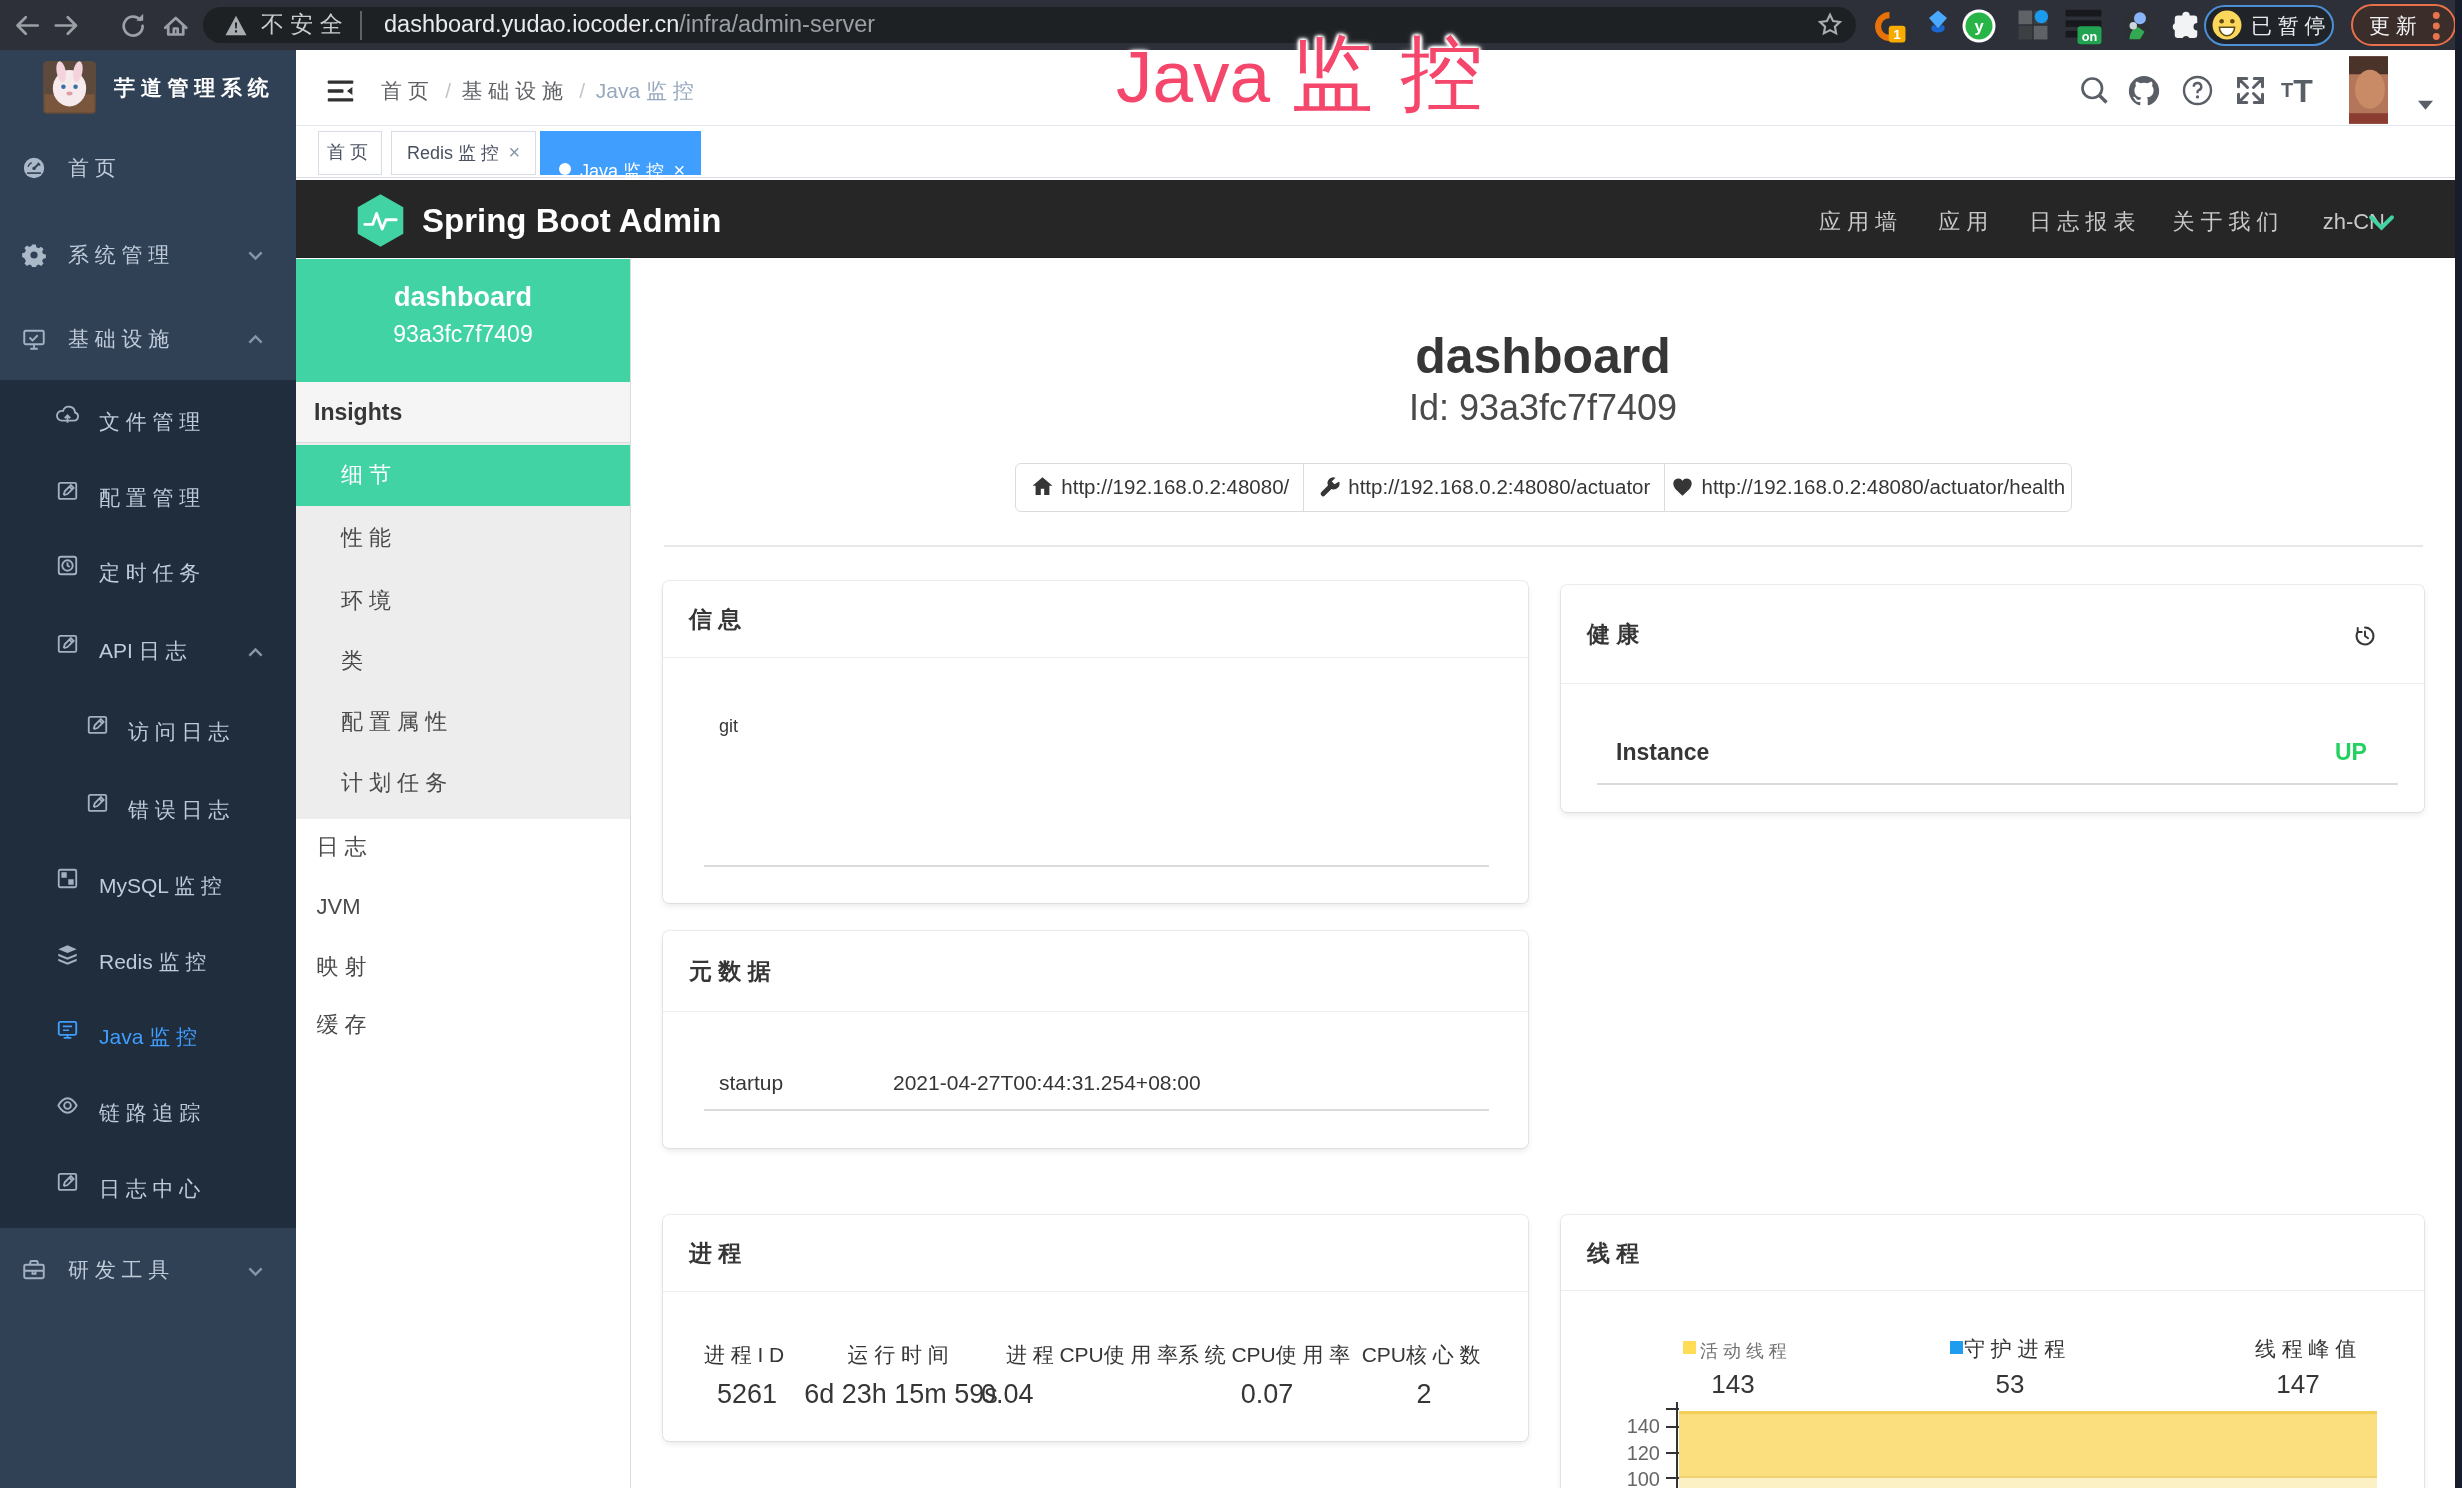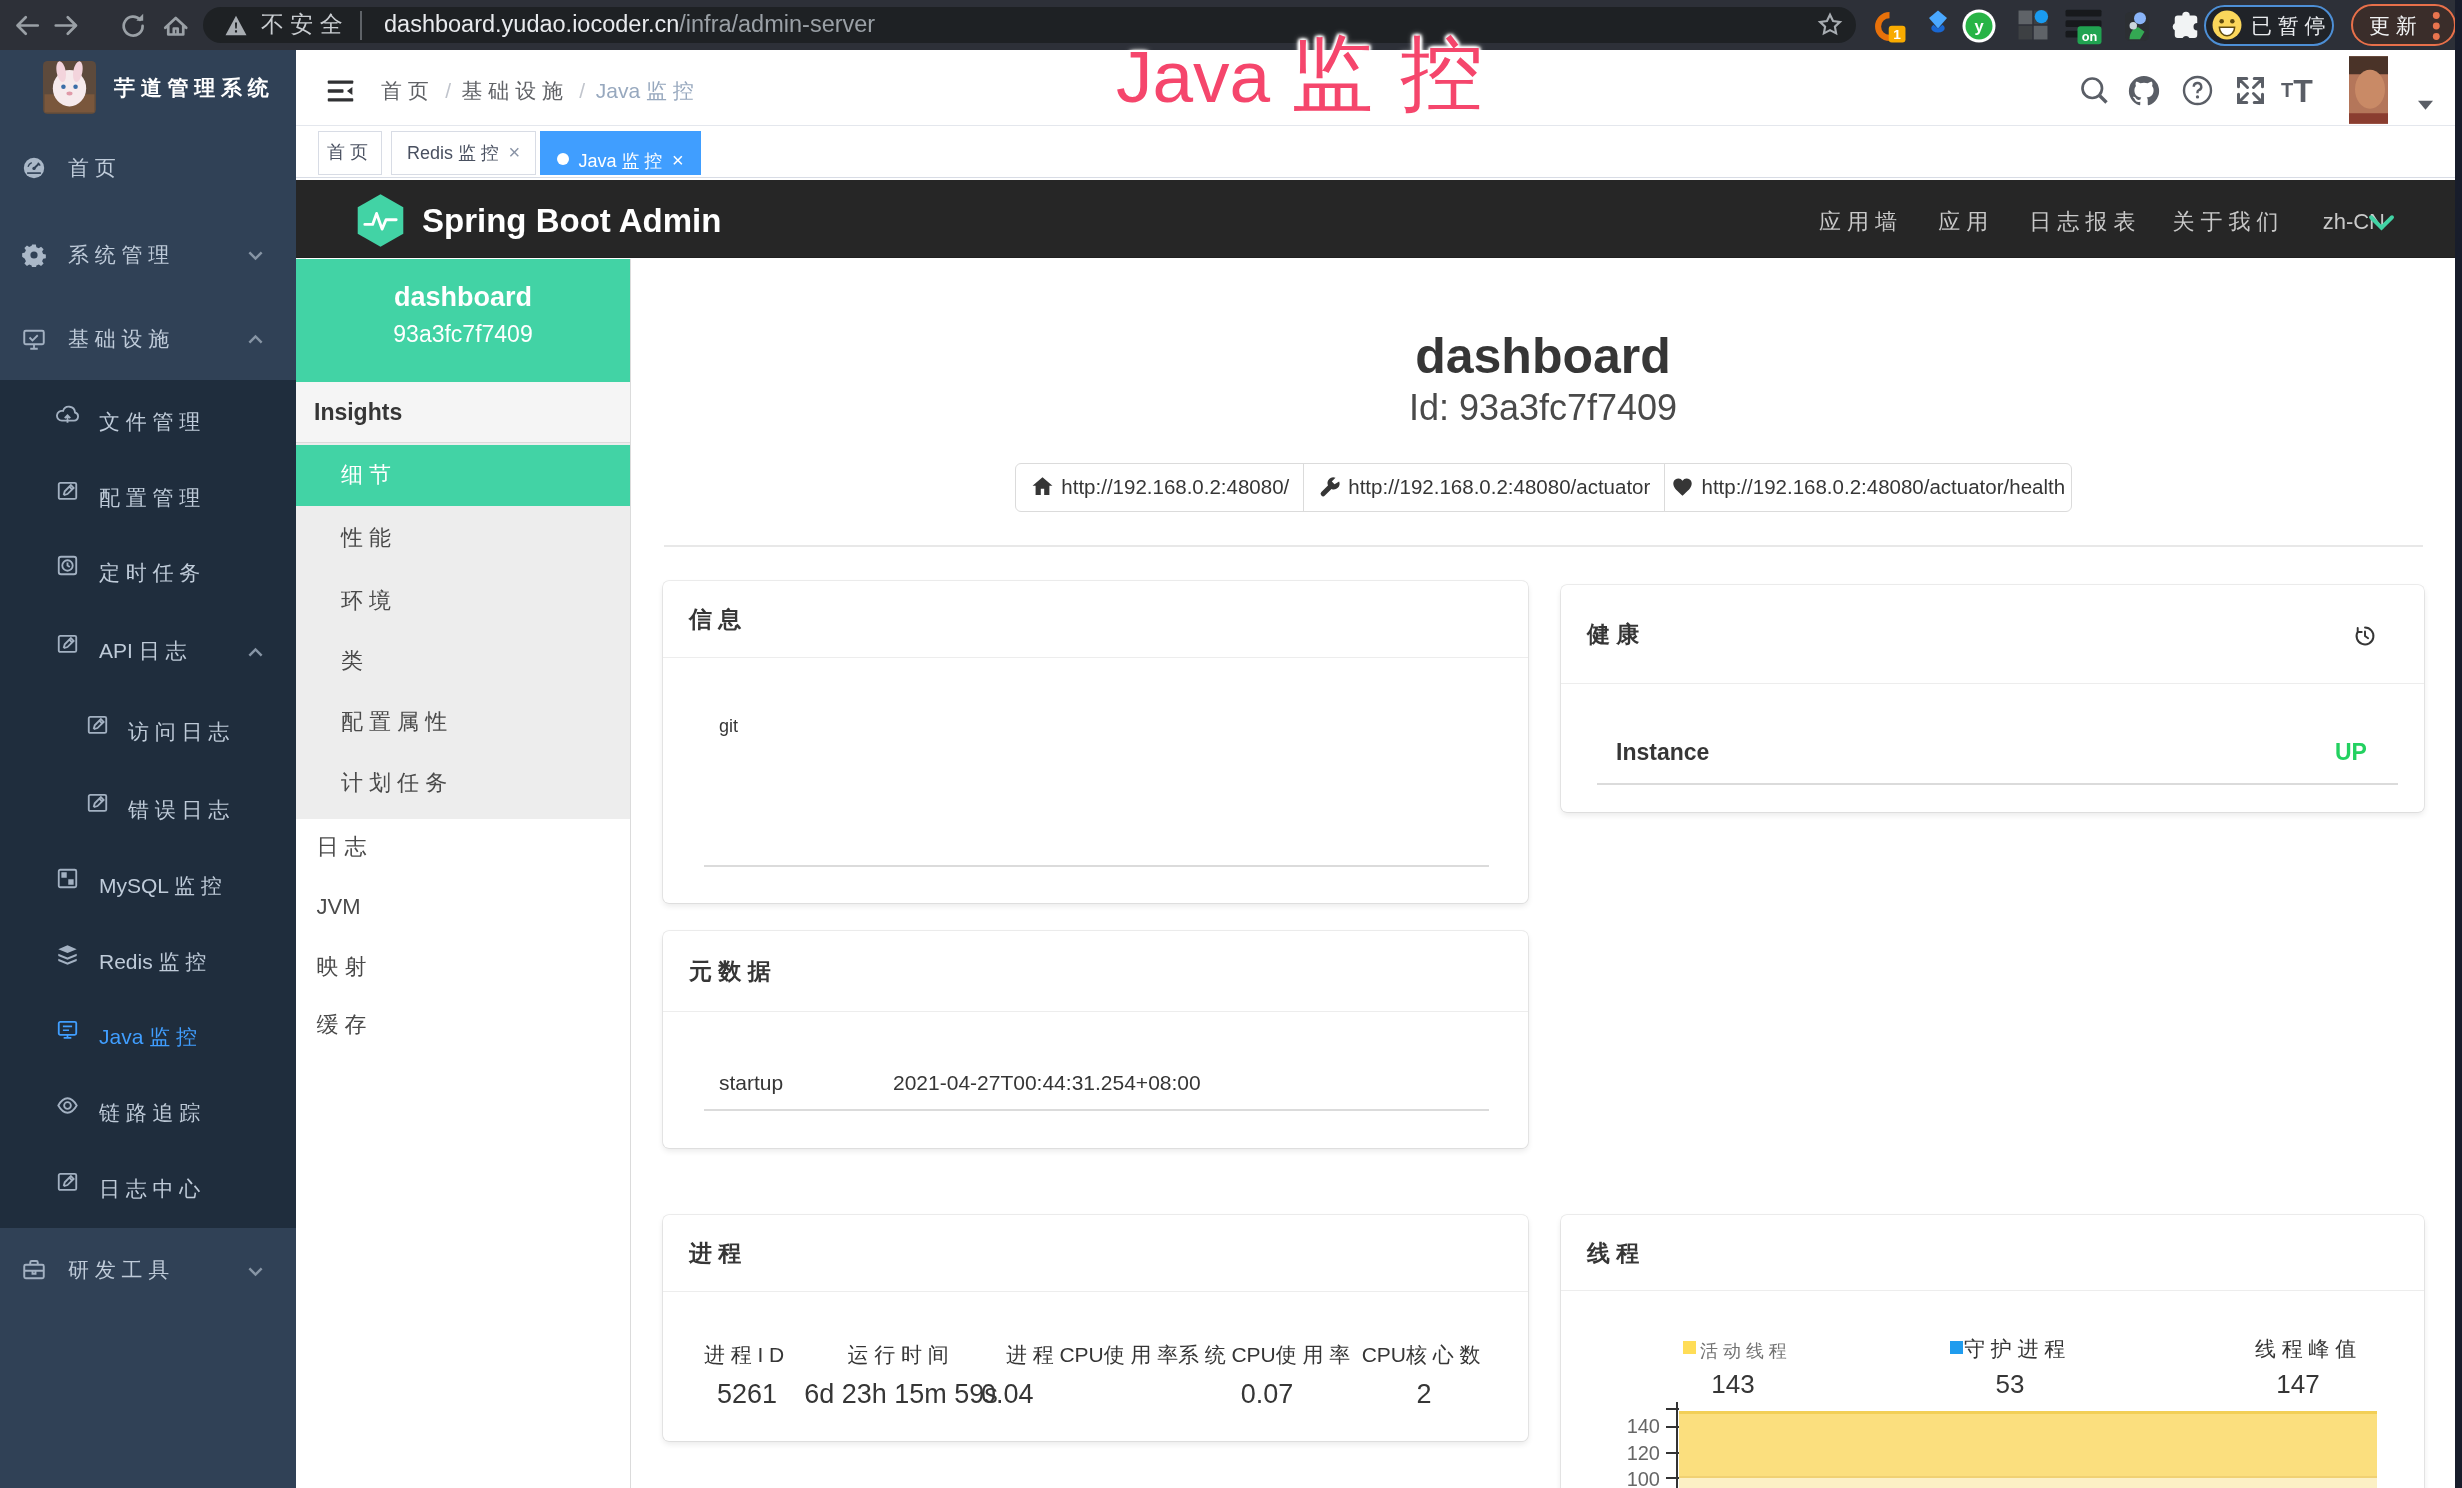--- a/index.html
+++ b/index.html
@@ -250,21 +250,21 @@
     <rect x="0" y="0" width="26" height="12" fill="#4a3328"></rect>
     <ellipse cx="14" cy="22" rx="10" ry="13" fill="#c98a66"></ellipse>
     <path d="M0 38 h26 v7 h-26 z" fill="#8a3d30"></path>
   </svg>
 <svg class="ab" style="left:2415px;top:97px" width="21" height="16.7" viewBox="0 0 14 11" fill="#5a5e66">
     <path d="M2 2.5 L7 8.5 L12 2.5 z"></path>
   </svg>
 <div id="tagsbar" class="ab">
 <div class="tag" style="left:22px;width:64px;text-align:center;padding:0"><span class="c">首页</span></div>
 <div class="tag" style="left:95px;width:145px;text-align:center;padding:0">Redis <span class="c">监控</span><span style="color:#8a94a6;font-size:20px;margin-left:4.6px">×</span></div>
-<div class="tag on" style="left:244px;width:161px;text-align:center;padding:8px"><span style="display:inline-block;width:12px;height:12px;border-radius:6px;background:#fff;vertical-align:1.5px;margin-right:9px"></span>Java <span class="c">监控</span><span style="font-size:20px;margin-left:4.6px">×</span></div>
+<div class="tag on" style="left:244px;width:161px;text-align:center;padding:18px"><span style="display:inline-block;width:12px;height:12px;border-radius:6px;background:#fff;vertical-align:1.5px;margin-right:9px"></span>Java <span class="c">监控</span><span style="font-size:20px;margin-left:4.6px">×</span></div>
 </div>
 <div id="sbahead" class="ab"></div>
 <svg class="ab" style="left:354px;top:193px" width="53" height="55" viewBox="0 0 33 35">
     <path d="M16.5 0.8 L31 9 V26 L16.5 34.2 L2 26 V9 Z" fill="#42d3a5"></path>
     <path d="M6.5 20 h5 l2.5 -7 3.5 10 2.5 -6 h6.5" fill="none" stroke="#fff" stroke-width="1.8" stroke-linecap="round" stroke-linejoin="round"></path>
   </svg>
 <div class="ab" style="left:422px;top:200px;height:41px;line-height:41px;font-size:33px;font-weight:bold;color:#fff">Spring Boot Admin</div>
 <div class="ab" style="left:1819px;top:208px;height:27px;line-height:27px;font-size:22px;color:#c9c9c9"><span class="c">应用墙</span><span style="margin-left:35px" class="c">应用</span><span style="margin-left:35px" class="c">日志报表</span><span style="margin-left:31px" class="c">关于我们</span><span style="margin-left:38px">zh-CN</span></div>
 <svg class="ab" style="left:2365px;top:211px" width="33" height="23" viewBox="0 0 22 15" fill="none" stroke="#42d3a5" stroke-width="2.6" stroke-linecap="round">
     <path d="M4 4 L11 11 L18 4"></path>

